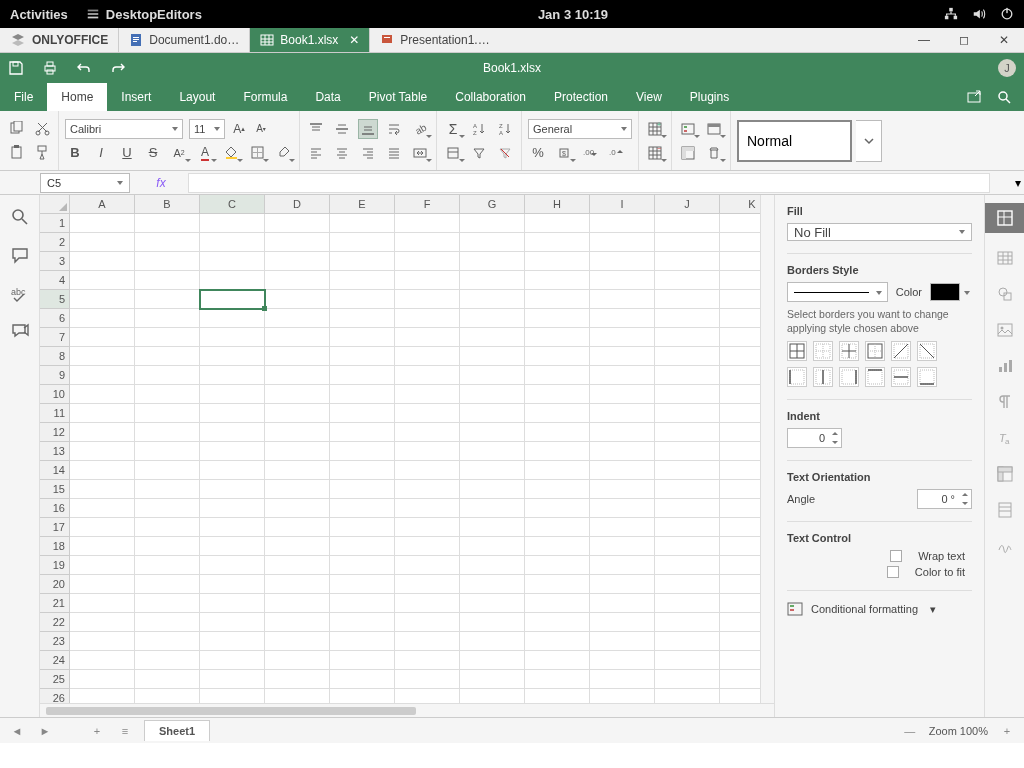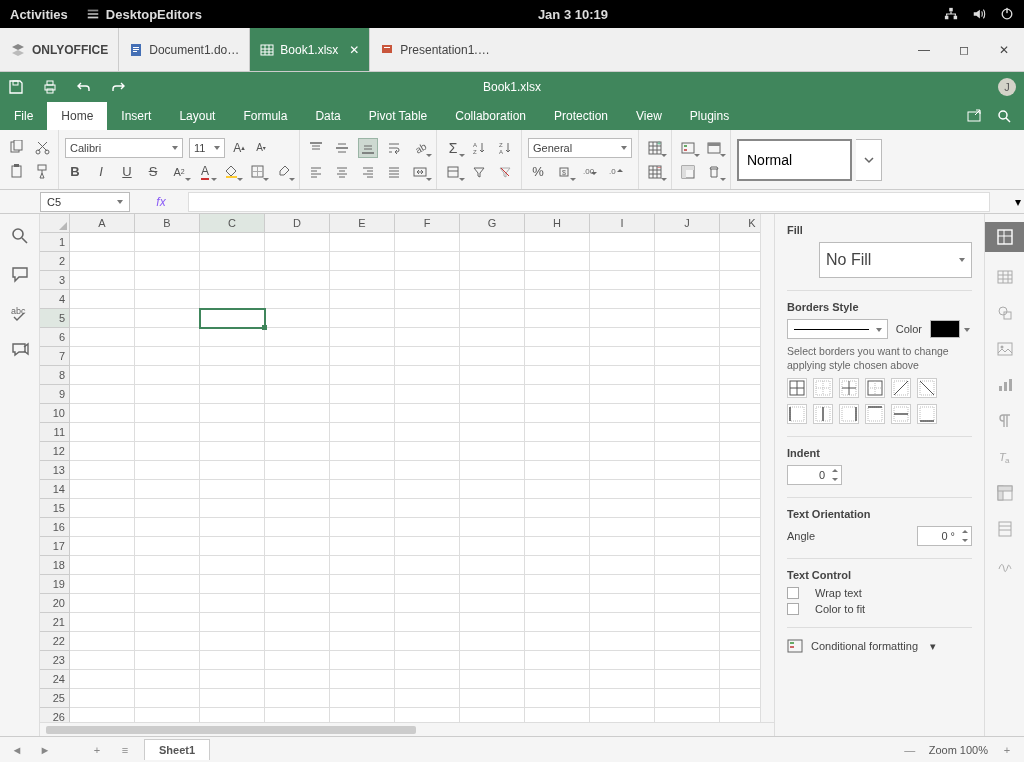--- a/index.html
+++ b/index.html
@@ -6,21 +6,21 @@
 body { width: 1024px; height: 768px; overflow: hidden; background: #fff; font-size: 12px; }
 
 
 .osbar { height: 28px; background: #000; color: #ddd; display: flex; align-items: center; padding: 0 10px; font-weight: bold; font-size: 13px; }
 .osbar .left { display: flex; gap: 18px; align-items: center; }
 .osbar .center { flex: 1; text-align: center; }
 .osbar .right { display: flex; gap: 14px; align-items: center; }
 .osicon { width: 14px; height: 14px; display: inline-block; }
 
 
-.tabbar { height: 44px; background: #f0f0f0; display: flex; align-items: stretch; border-bottom: 1px solid #ccc; }
+.tabbar { height: 25px; background: #f0f0f0; display: flex; align-items: stretch; border-bottom: 1px solid #ccc; }
 .brand { display: flex; align-items: center; gap: 6px; padding: 0 10px; font-weight: bold; color: #444; }
 .doctab { display: flex; align-items: center; gap: 6px; padding: 0 10px; min-width: 120px; max-width: 140px; border-left: 1px solid #ccc; color: #444; font-size: 12px; cursor: pointer; }
 .doctab.active { background: #40865c; color: #fff; }
 .doctab .ticon { width: 14px; height: 14px; }
 .doctab .label { flex: 1; overflow: hidden; text-overflow: ellipsis; white-space: nowrap; }
 .doctab .close { width: 10px; text-align: center; }
 .winbtns { margin-left: auto; display: flex; }
 .winbtn { width: 40px; display: flex; align-items: center; justify-content: center; color: #444; cursor: pointer; }
 
 
@@ -73,39 +73,39 @@
 .cell { height: 19px; border-right: 1px solid #ddd; border-bottom: 1px solid #ddd; cursor: cell; }
 .cell.active { outline: 2px solid #40865c; outline-offset: -1px; position: relative; }
 .cell.active::after { content: ""; position: absolute; right: -3px; bottom: -3px; width: 5px; height: 5px; background: #40865c; }
 .hscroll { position: absolute; bottom: 0; left: 0; right: 0; height: 14px; background: #f5f5f5; border-top: 1px solid #ddd; display: flex; align-items: center; }
 .hscroll .thumb { width: 370px; height: 8px; background: #ccc; border-radius: 2px; margin-left: 6px; }
 .vscroll { position: absolute; top: 0; right: 0; bottom: 14px; width: 14px; background: #f5f5f5; border-left: 1px solid #ddd; }
 
 .rpanel { width: 210px; background: #f5f5f5; border-left: 1px solid #ddd; padding: 10px 12px; font-size: 11px; color: #444; overflow: hidden; }
 .rpanel .sect { margin-bottom: 12px; }
 .rpanel .heading { font-weight: bold; margin-bottom: 6px; font-size: 11px; }
-.rpanel .combo { height: 36px; border: 1px solid #bbb; background: #fff; display: flex; align-items: center; padding: 0 6px; font-size: 16px; cursor: pointer; margin-left: 32px; }
+.rpanel .combo { height: 18px; border: 1px solid #bbb; background: #fff; display: flex; align-items: center; padding: 0 6px; font-size: 13px; cursor: pointer; }
 .rpanel .combo .dd { margin-left: auto; border-left: 3px solid transparent; border-right: 3px solid transparent; border-top: 4px solid #777; }
 .rpanel .row { display: flex; align-items: center; gap: 8px; }
 .rpanel .lineprev { flex: 1; height: 20px; border: 1px solid #bbb; background: #fff; position: relative; cursor: pointer; }
 .rpanel .lineprev::before { content: ""; position: absolute; left: 6px; right: 18px; top: 50%; border-top: 1px solid #000; }
 .rpanel .lineprev .dd { position: absolute; right: 5px; top: 8px; border-left: 3px solid transparent; border-right: 3px solid transparent; border-top: 4px solid #777; }
 .rpanel .swatch { width: 30px; height: 18px; border: 1px solid #bbb; background: #000; cursor: pointer; position: relative; }
 .rpanel .swatch .dd { position: absolute; right: -11px; top: 7px; border-left: 3px solid transparent; border-right: 3px solid transparent; border-top: 4px solid #777; }
 .rpanel .hint { font-size: 10.5px; color: #666; margin: 6px 0; line-height: 1.3; }
 .bgrid { display: flex; flex-wrap: wrap; gap: 6px; margin-top: 4px; }
 .bbtn { width: 20px; height: 20px; border: 1px solid #ccc; background: #fff; cursor: pointer; position: relative; }
 .rpanel .spin { display: flex; align-items: center; width: 55px; height: 20px; border: 1px solid #bbb; background: #fff; }
 .rpanel .spin .val { flex: 1; text-align: right; padding-right: 4px; font-size: 11px; }
 .rpanel .spin .arrows { width: 12px; display: flex; flex-direction: column; }
 .rpanel .spin .arrows span { height: 9px; display: flex; align-items: center; justify-content: center; cursor: pointer; }
 .rpanel .spin .arrows span::before { content: ""; border-left: 3px solid transparent; border-right: 3px solid transparent; }
 .rpanel .spin .arrows .up::before { border-bottom: 3px solid #777; }
 .rpanel .spin .arrows .dn::before { border-top: 3px solid #777; }
-.rpanel .chk { display: flex; align-items: center; gap: 16px; margin: 4px 0; cursor: pointer; }
+.rpanel .chk { display: flex; align-items: center; gap: 16px; margin: 4px 7px; cursor: pointer; justify-content: flex-end; }
 .rpanel .chk .box { width: 12px; height: 12px; border: 1px solid #aaa; background: #fff; }
 .rpanel hr { border: none; border-top: 1px solid #ddd; margin: 10px 0; }
 
 .rsidebar { width: 40px; background: #f5f5f5; border-left: 1px solid #ddd; display: flex; flex-direction: column; align-items: center; gap: 14px; padding-top: 8px; }
 .rsicon { width: 22px; height: 22px; color: #888; cursor: pointer; display: flex; align-items: center; justify-content: center; }
 .rsicon.active { background: #7a7a7a; color: #fff; width: 40px; height: 30px; }
 
 
 .statusbar { height: 26px; background: #f5f5f5; border-top: 1px solid #ccc; display: flex; align-items: center; padding: 0 8px; gap: 10px; font-size: 11px; color: #555; }
 .sbtn { width: 18px; height: 18px; display: flex; align-items: center; justify-content: center; cursor: pointer; color: #888; }

